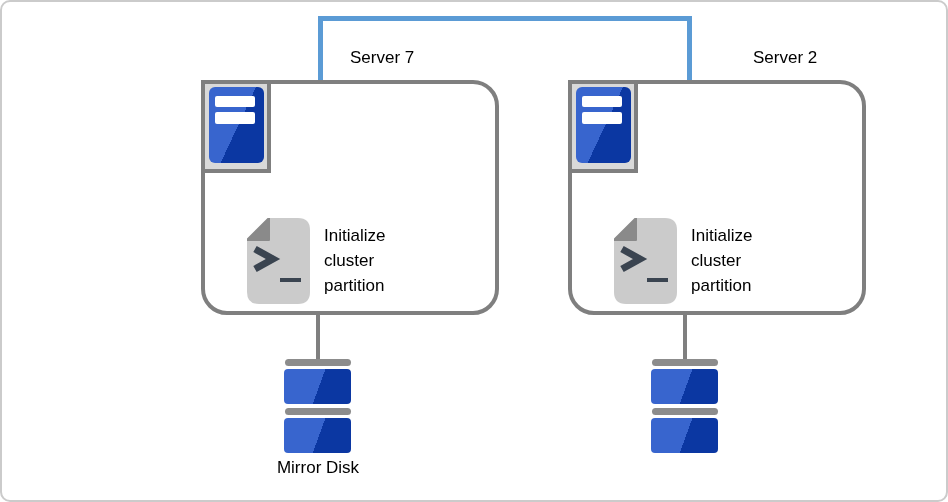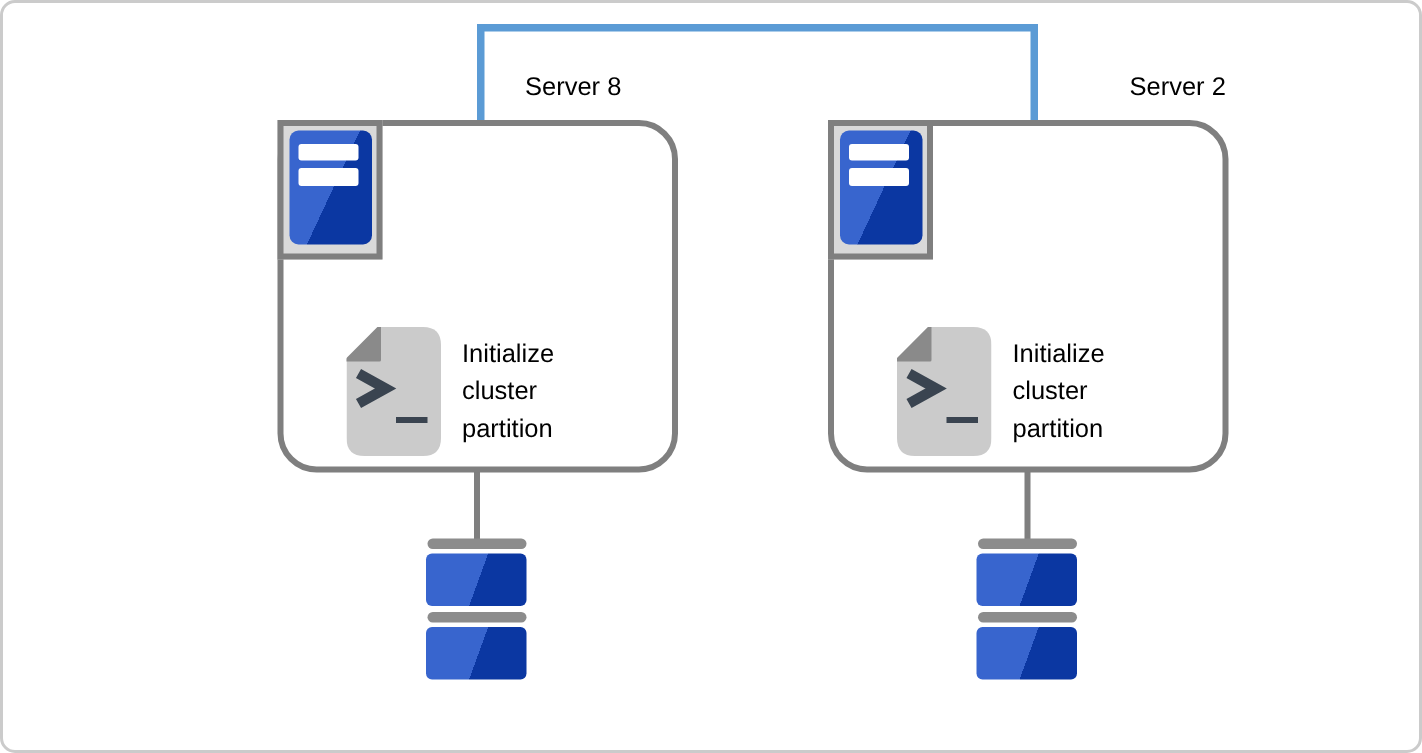--- a/index.html
+++ b/index.html
@@ -12,22 +12,22 @@
   .conn{position:absolute;background:var(--connector,#5B9BD5);z-index:1;}
   .conn-h{left:316px;top:14px;width:374px;height:5px;}
   .conn-v1{left:316px;top:14px;width:5px;height:64px;}
   .conn-v2{left:685px;top:14px;width:5px;height:64px;}
   
   .server-label{position:absolute;top:46px;font-size:17px;color:#000;z-index:4;}
   .server-label.s1{left:348px;}
   .server-label.s2{left:707px;margin-left:44px;}
   
   .server-box{
-    position:absolute;top:78px;width:267px;height:235px;box-sizing:border-box;
-    border:4px solid var(--outline,#7F7F7F);border-radius:26px;background:#fff;z-index:2;
+    position:absolute;top:78px;width:298px;height:235px;box-sizing:border-box;
+    border:4px solid var(--outline,#7F7F7F);border-radius:26px;background:#fff;z-index:2;margin-left:16px;
   }
   .server-box.s1{left:183px;}
   .server-box.s2{left:550px;}
   
   .server-icon-frame{
     position:absolute;left:-4px;top:-4px;width:70px;height:93px;box-sizing:border-box;
     background:#D9D9D9;border:4px solid var(--outline,#7F7F7F);z-index:3;
   }
   .server-tower{
     position:relative;margin:3px auto 0 auto;width:55px;height:76px;border-radius:6px;
@@ -60,21 +60,21 @@
 </style>
 </head>
 <body>
 
 <div class="canvas">
 
   <div class="conn conn-h"></div>
   <div class="conn conn-v1"></div>
   <div class="conn conn-v2"></div>
 
-  <div class="server-label s1">Server 8</div>
+  <div class="server-label s1">Server 7</div>
   <div class="server-label s2">Server 2</div>
 
   <div class="server-box s1">
     <div class="server-icon-frame">
       <div class="server-tower">
         <div class="tower-slot t1"></div>
         <div class="tower-slot t2"></div>
       </div>
     </div>
     <svg class="script-icon" viewBox="0 0 63 86" xmlns="http://www.w3.org/2000/svg">
@@ -116,14 +116,15 @@
     <div class="disk-platter"></div>
   </div>
 
   <div class="disk d2">
     <div class="disk-cap"></div>
     <div class="disk-platter"></div>
     <div class="disk-cap"></div>
     <div class="disk-platter"></div>
   </div>
 
+  <div class="disk-label">Mirror Disk</div>
 
 </div>
 
 </body></html>

